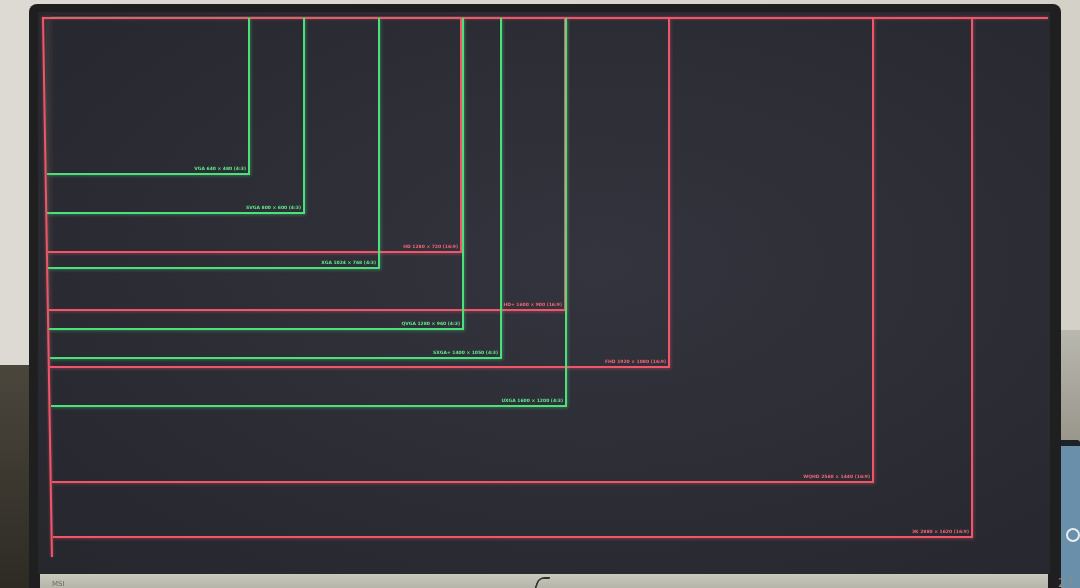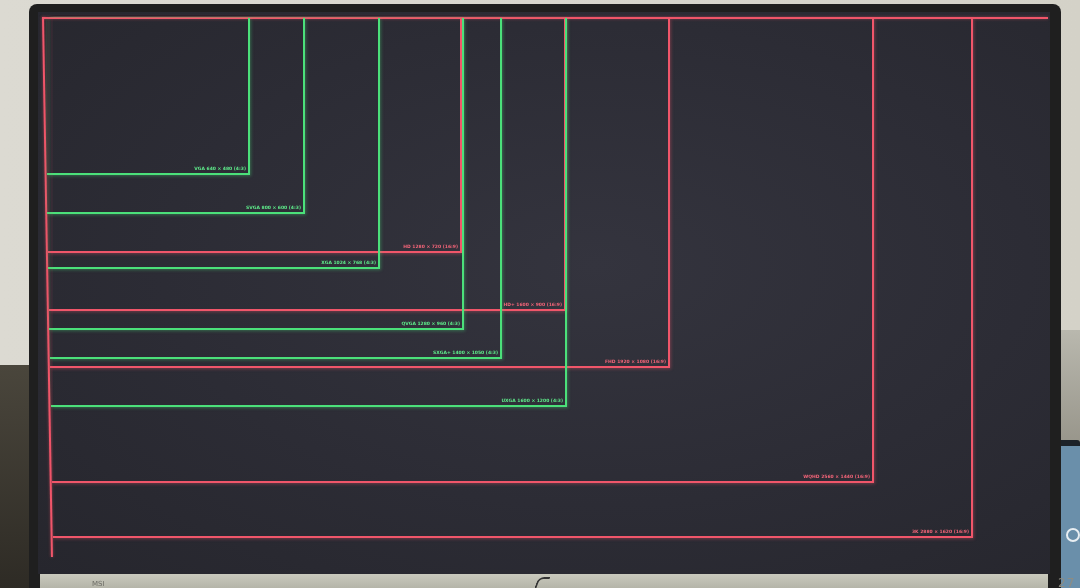--- a/index.html
+++ b/index.html
@@ -12,21 +12,21 @@
       background:linear-gradient(180deg,#b9b8ae 0%,#8c897e 60%,#6d6a60 100%); }
     .phone { position:absolute; left:1058px; top:440px; width:22px; height:148px;
       background:#1c2228; border-radius:3px; }
     .phone-screen { position:absolute; left:3px; top:6px; right:0; bottom:0; background:#6a8faa; }
     .phone-icon { position:absolute; left:1066px; top:528px; width:10px; height:10px;
       border-radius:50%; border:2px solid #e8eef2; }
     .monitor { position:absolute; left:29px; top:4px; width:1032px; height:584px;
       background:#1f1f1f; border-radius:8px 8px 0 0; }
     .bezel-bottom { position:absolute; left:40px; top:574px; width:1008px; height:14px;
       background:linear-gradient(180deg,#c9c9bd,#b4b4a8); }
-    .brand { position:absolute; left:52px; top:580px; font-size:7px; color:#6b6b64;margin-left:40px; }
+    .brand { position:absolute; left:52px; top:580px; font-size:7px; color:#6b6b64; }
     .model { position:absolute; left:1058px; top:576px; font-size:12px; color:#8e8c82; letter-spacing:1px; }
     .logo-mark { position:absolute; left:536px; top:577px; width:10px; height:11px;
       border-left:2px solid #333; border-top:2px solid #333; border-radius:6px 0 0 0; transform:skewX(-20deg); }
     .screen { position:absolute; left:38px; top:12px; width:1012px; height:562px;
       background:radial-gradient(ellipse at 55% 45%, #34343e 0%, #2c2c35 55%, #26262d 100%); overflow:hidden; }
     .rect { position:absolute; box-sizing:border-box; border-right:2px solid; border-bottom:2px solid; }
     .rect.green { border-color:#4be07a; box-shadow:1px 1px 3px rgba(75,224,122,0.35); }
     .rect.red { border-color:#f0566a; box-shadow:1px 1px 3px rgba(240,86,106,0.35); }
     .lbl { position:absolute; font-size:4.5px; font-weight:bold; white-space:nowrap; transform:translateX(-100%); }
     .lbl.green { color:#5eea8a; }

